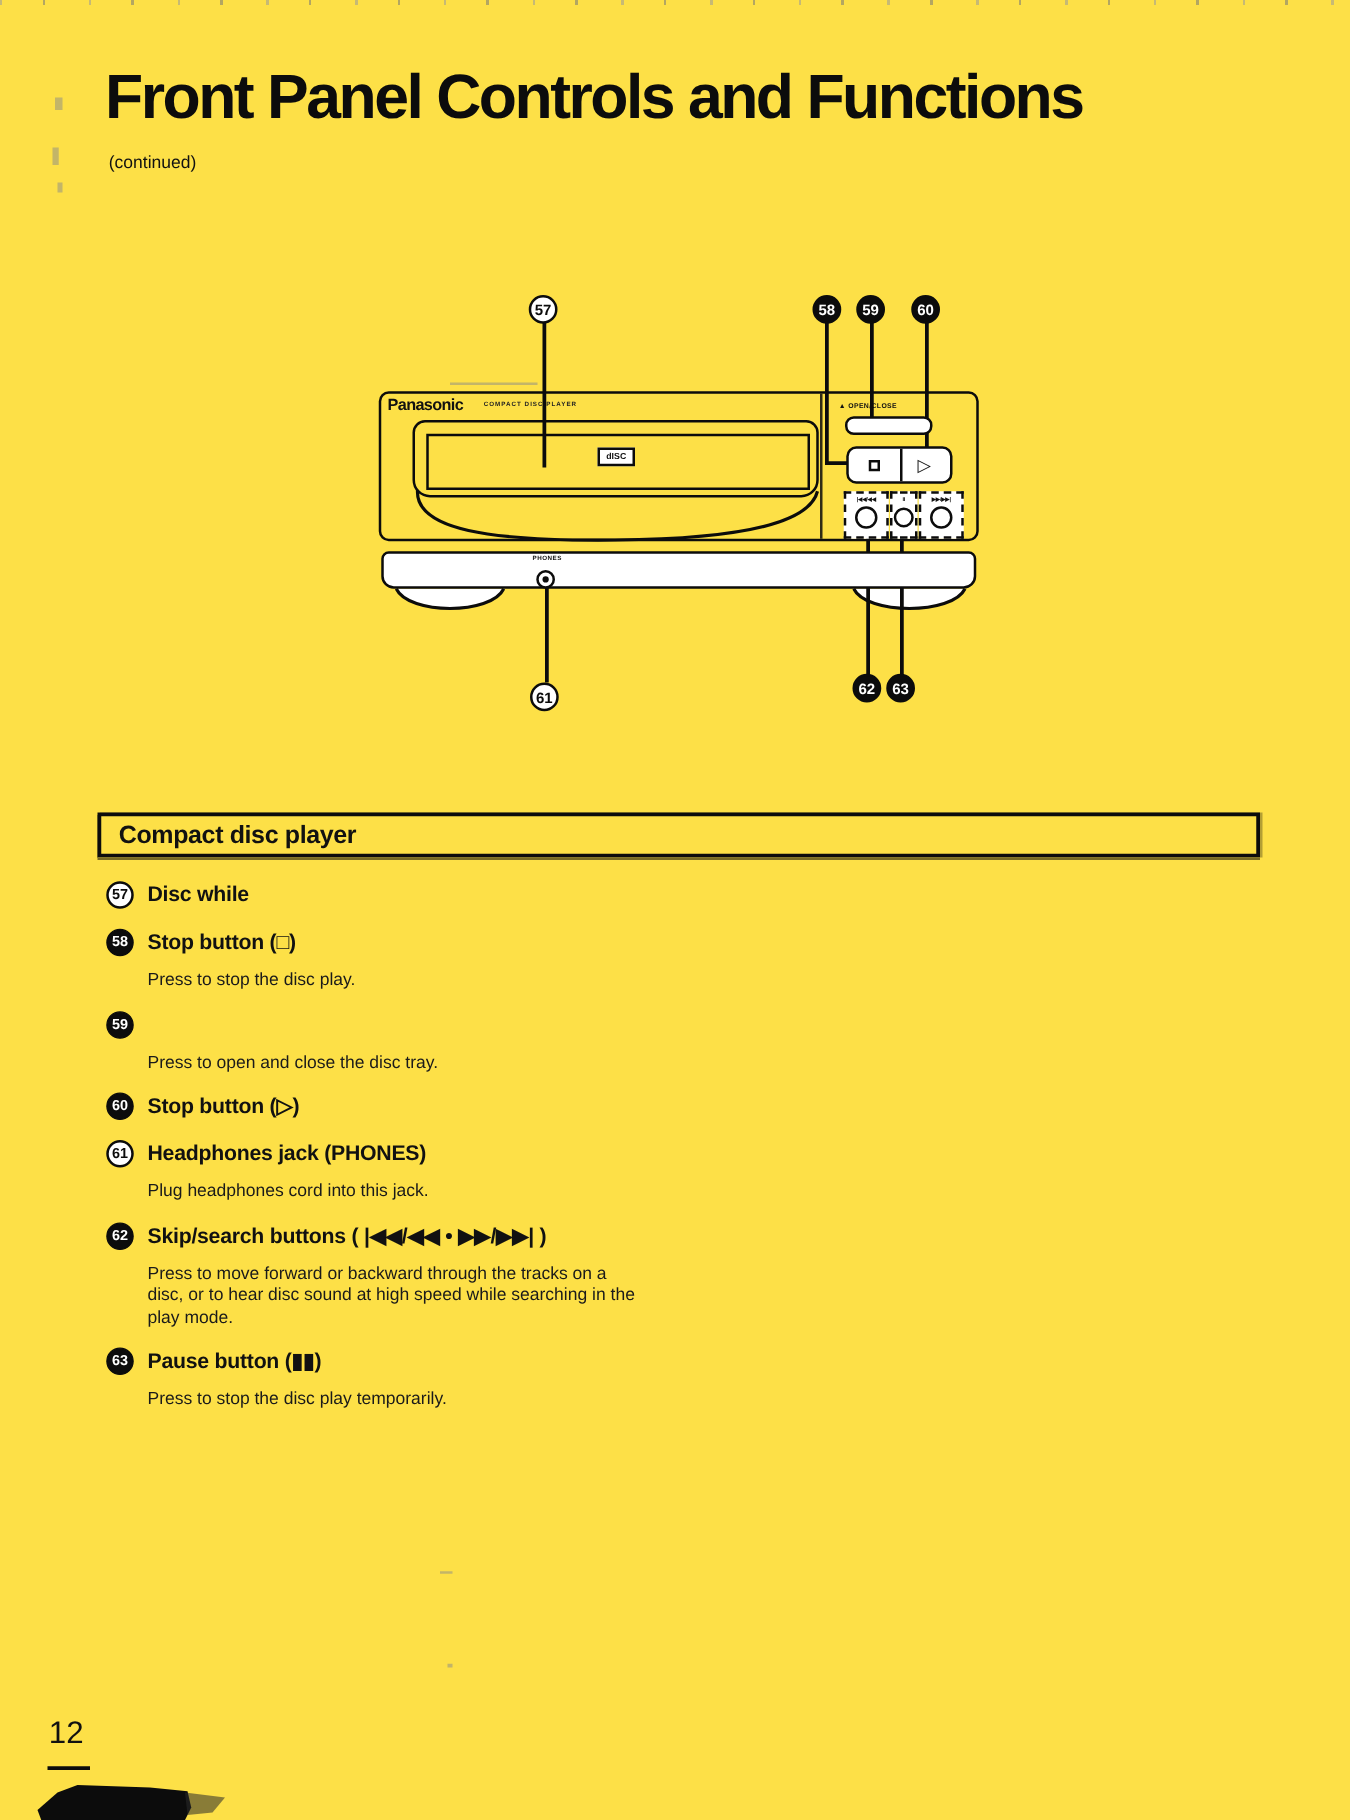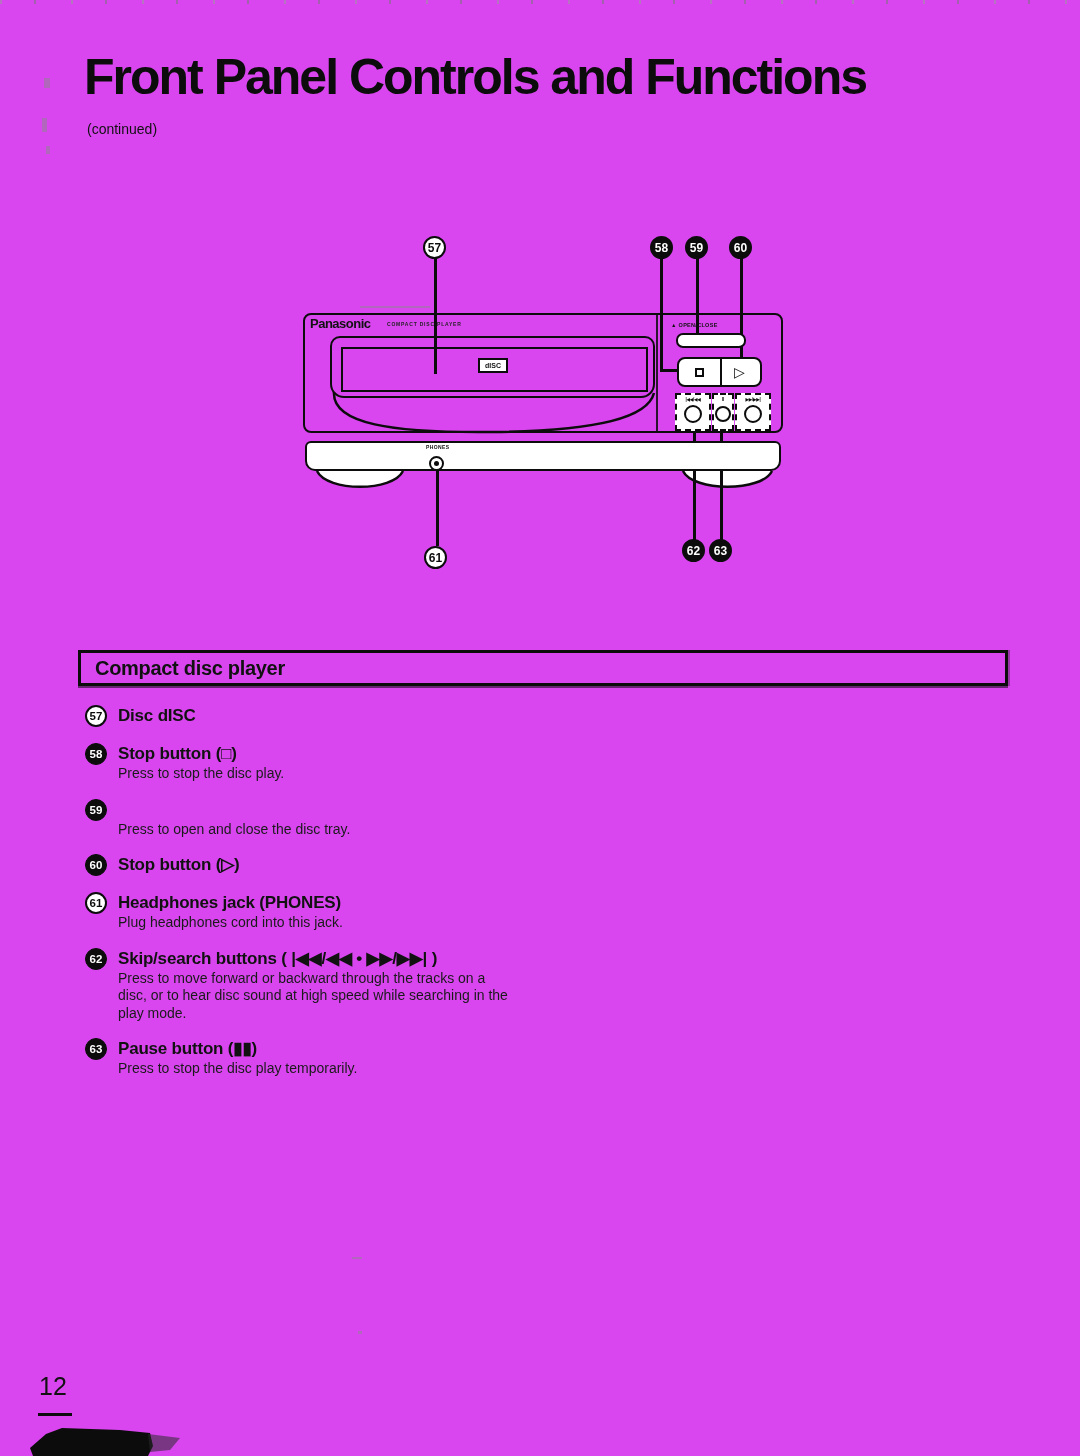--- a/index.html
+++ b/index.html
@@ -1,17 +1,17 @@
 <!DOCTYPE html>
 <html><head>
 <meta charset="utf-8">
 <style>
   html,body{margin:0;padding:0;background:#e8e8e8;}
   .page{
-    position:relative;width:1080px;height:1456px;background:#d946ef;
+    position:relative;width:1080px;height:1456px;background:#fde047;
     margin:0 auto;overflow:hidden;color:#111;
     font-family:"Liberation Sans", sans-serif;
   }
   
   .top-noise{
     position:absolute;left:0;top:0;width:100%;height:4px;
     background:repeating-linear-gradient(90deg,#9a9a9a 0 2px,transparent 2px 34px,#777 34px 36px,transparent 36px 71px);
     opacity:.55;
   }
   .artifact{position:absolute;background:#8a8a8a;opacity:.5;}
@@ -99,21 +99,21 @@
   .item-head{display:flex;align-items:flex-start;gap:11px;}
   .item-number{
     flex:0 0 auto;width:22px;height:22px;border-radius:50%;box-sizing:border-box;
     display:flex;align-items:center;justify-content:center;
     font-size:11.5px;font-weight:700;margin-top:0;
   }
   .item-number.outline{border:2px solid #0c0c0c;background:#fff;color:#0c0c0c;}
   .item-number.filled{background:#0c0c0c;color:#fff;border:1.5px solid #0c0c0c;}
   .item-title{font-size:17px;font-weight:700;line-height:22px;letter-spacing:-.2px;}
   .item-desc{
-    margin-left:33px;margin-top:0;max-width:392px;
+    margin-left:33px;margin-top:10px;max-width:392px;
     font-size:14px;line-height:17.5px;color:#1a1a1a;
   }
   .page-number{
     position:absolute;left:38px;top:1372px;font-size:25px;font-weight:400;
     border-bottom:3.5px solid #0c0c0c;padding:0 5px 12px 1px;
   }
   .blob{position:absolute;left:0;top:0;z-index:6;}
 </style>
 </head>
 <body>
@@ -197,21 +197,21 @@
   </div>
 
   <div class="section-header">
     <span>Compact disc player</span>
   </div>
 
   <div class="controls-list">
       <div class="item">
       <div class="item-head">
         <div class="item-number outline">57</div>
-        <div class="item-title">Disc dISC</div>
+        <div class="item-title">Disc while</div>
       </div>
 
     </div>
       <div class="item">
       <div class="item-head">
         <div class="item-number filled">58</div>
         <div class="item-title">Stop button (□)</div>
       </div>
       <div class="item-desc">Press to stop the disc play.</div>
     </div>

